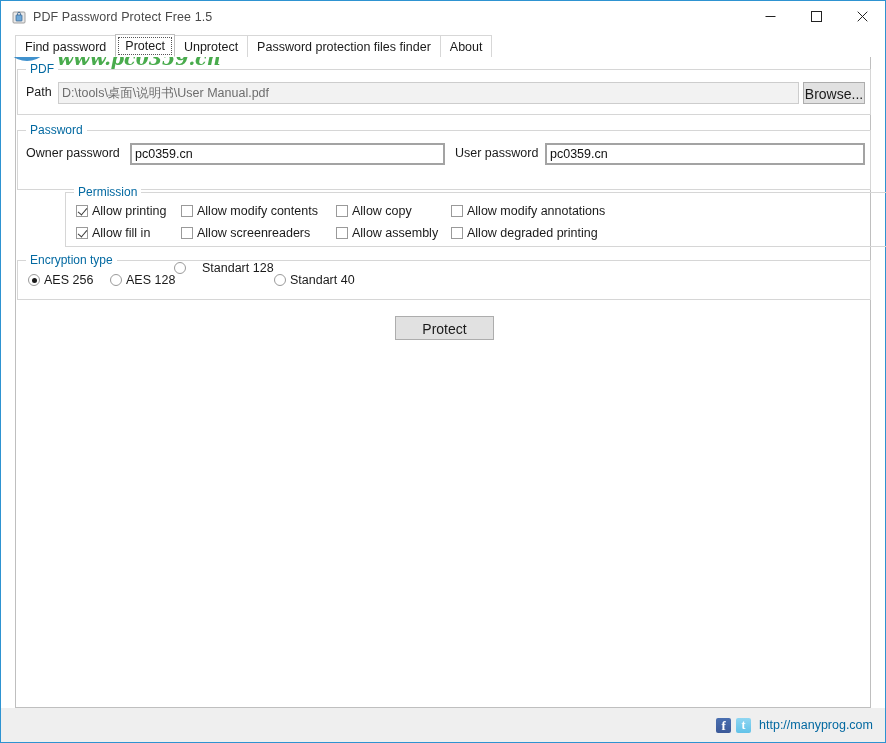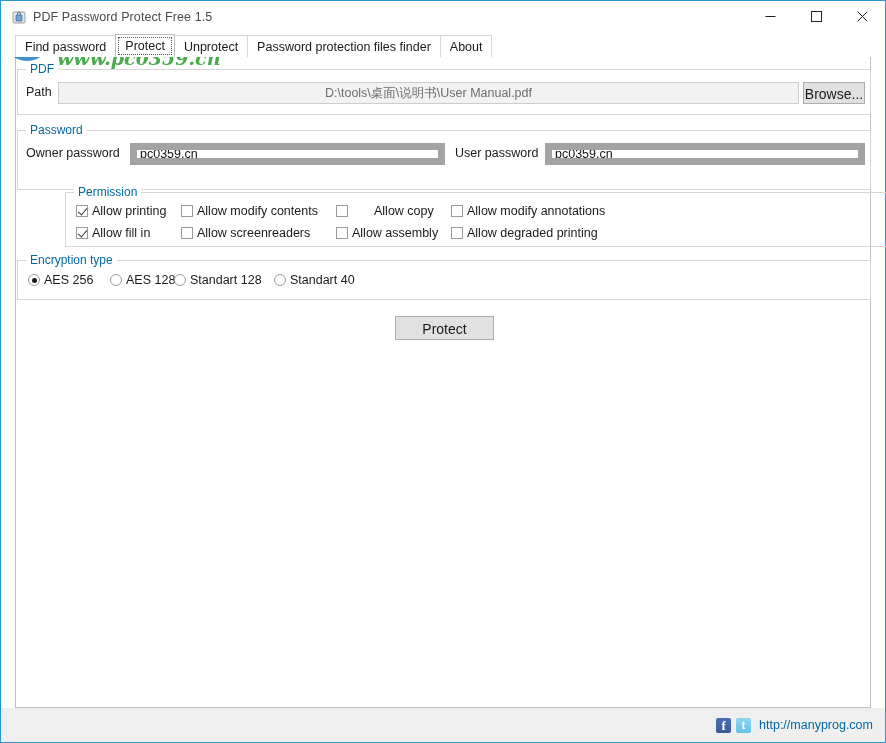--- a/index.html
+++ b/index.html
@@ -147,21 +147,21 @@
     position: absolute;
     font-size: 12.5px;
     color: #1a1a1a;
     white-space: nowrap;
   }
 
   input.txt {
     position: absolute;
     box-sizing: border-box;
     height: 22px;
-    border: 7px solid #a3a3a3;
+    border: 2px solid #a3a3a3;
     background: #ffffff;
     font-family: "Liberation Sans", sans-serif;
     font-size: 12.5px;
     color: #111111;
     padding: 0 3px;
     outline: none;
   }
   input.txt.readonly {
     background: #f2f2f2;
     border: 1px solid #cdcdcd;
@@ -370,21 +370,21 @@
     <div class="tab">
       <span>About</span>
     </div>
   </div>
 
   <div class="tabpage">
 
     <div class="group grp-pdf">
       <div class="legend">PDF</div>
       <div class="lbl" style="left:8px; top:15px;">Path</div>
-      <input class="txt readonly" style="left: 40px; top: 12px; width: 741px; text-align: center;" readonly="" value="D:\tools\桌面\说明书\User Manual.pdf">
+      <input class="txt readonly" style="left: 40px; top: 12px; width: 741px;" readonly="" value="D:\tools\桌面\说明书\User Manual.pdf">
       <div class="btn" style="left:785px; top:12px; width:62px; height:22px;">Browse...</div>
     </div>
 
     <div class="group grp-password">
       <div class="legend">Password</div>
       <div class="lbl" style="left:8px; top:15px;">Owner password</div>
       <input class="txt" style="left: 112px; top: 12px; width: 315px;" value="pc0359.cn">
       <div class="lbl" style="left:437px; top:15px;">User password</div>
       <input class="txt" style="left: 527px; top: 12px; width: 320px;" value="pc0359.cn">
     </div>
@@ -393,21 +393,21 @@
       <div class="legend">Permission</div>
 
       <div class="chk" style="left:10px; top:11px;">
         <span class="box checked"></span>
         <span>Allow printing</span>
       </div>
       <div class="chk" style="left:115px; top:11px;">
         <span class="box"></span>
         <span>Allow modify contents</span>
       </div>
-      <div class="chk" style="left:270px; top:11px;gap:22px;">
+      <div class="chk" style="left:270px; top:11px;">
         <span class="box"></span>
         <span>Allow copy</span>
       </div>
       <div class="chk" style="left:385px; top:11px;">
         <span class="box"></span>
         <span>Allow modify annotations</span>
       </div>
 
       <div class="chk" style="left:10px; top:33px;">
         <span class="box checked"></span>
@@ -430,21 +430,21 @@
     <div class="group grp-encryption">
       <div class="legend">Encryption type</div>
       <div class="rad" style="left:10px; top:12px;">
         <span class="circle checked"></span>
         <span>AES 256</span>
       </div>
       <div class="rad" style="left:92px; top:12px;">
         <span class="circle"></span>
         <span>AES 128</span>
       </div>
-      <div class="rad" style="left:156px; top:12px;">
+      <div class="rad" style="left:156px; top:0;gap:12px;">
         <span class="circle"></span>
         <span>Standart 128</span>
       </div>
       <div class="rad" style="left:256px; top:12px;">
         <span class="circle"></span>
         <span>Standart 40</span>
       </div>
     </div>
 
     <div class="btn" style="left:379px; top:259px; width:99px; height:24px; line-height:24px;">Protect</div>

